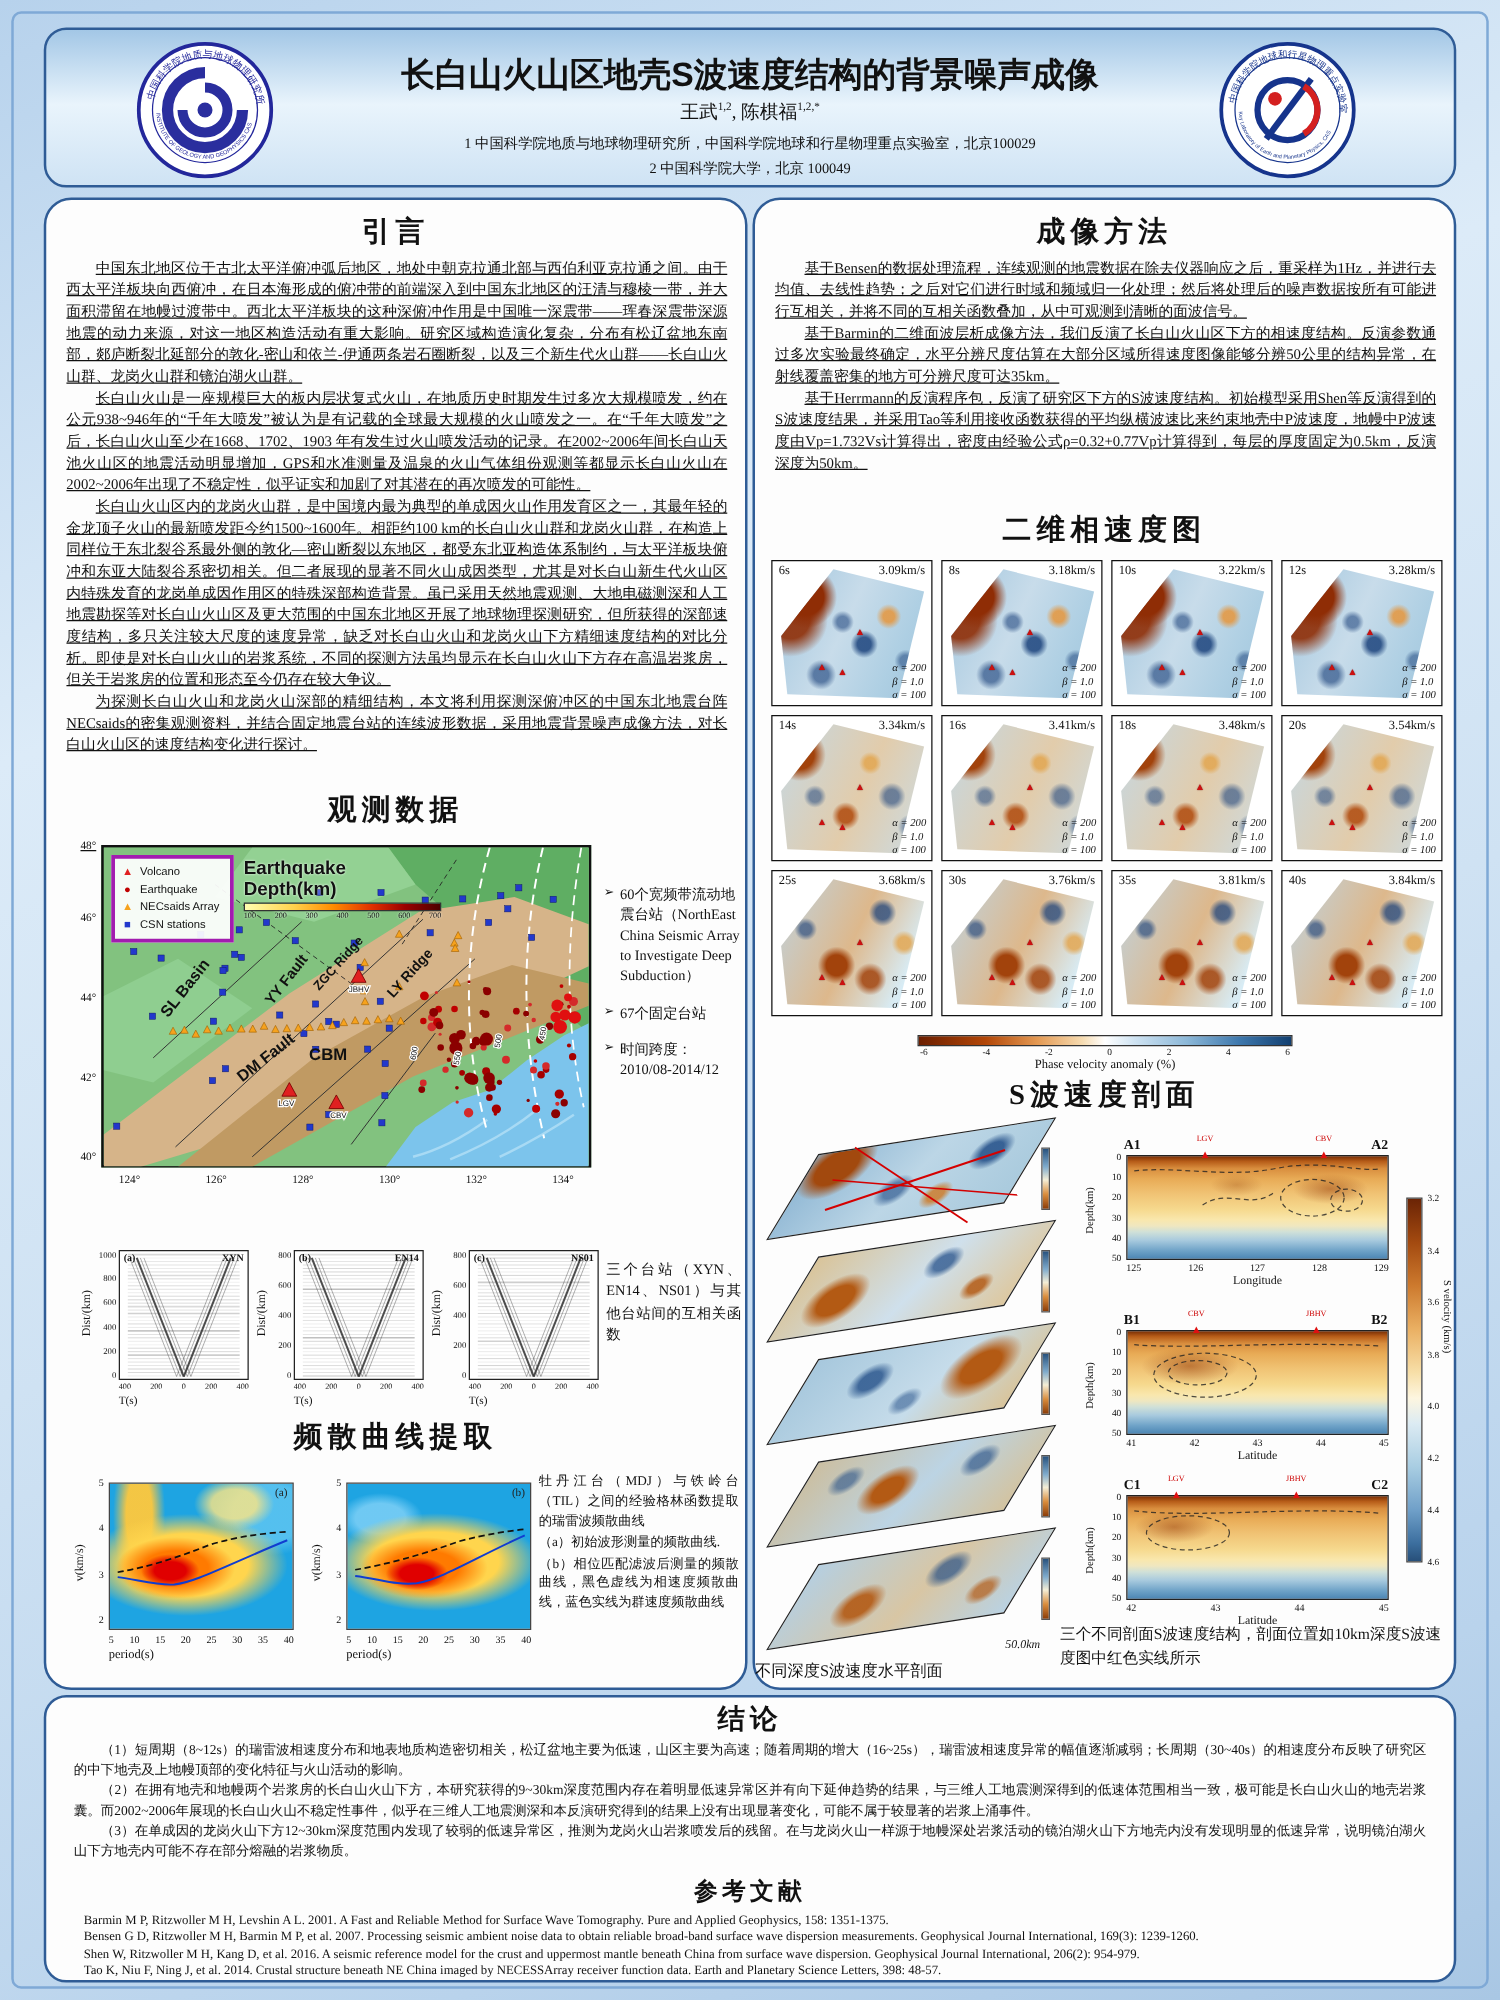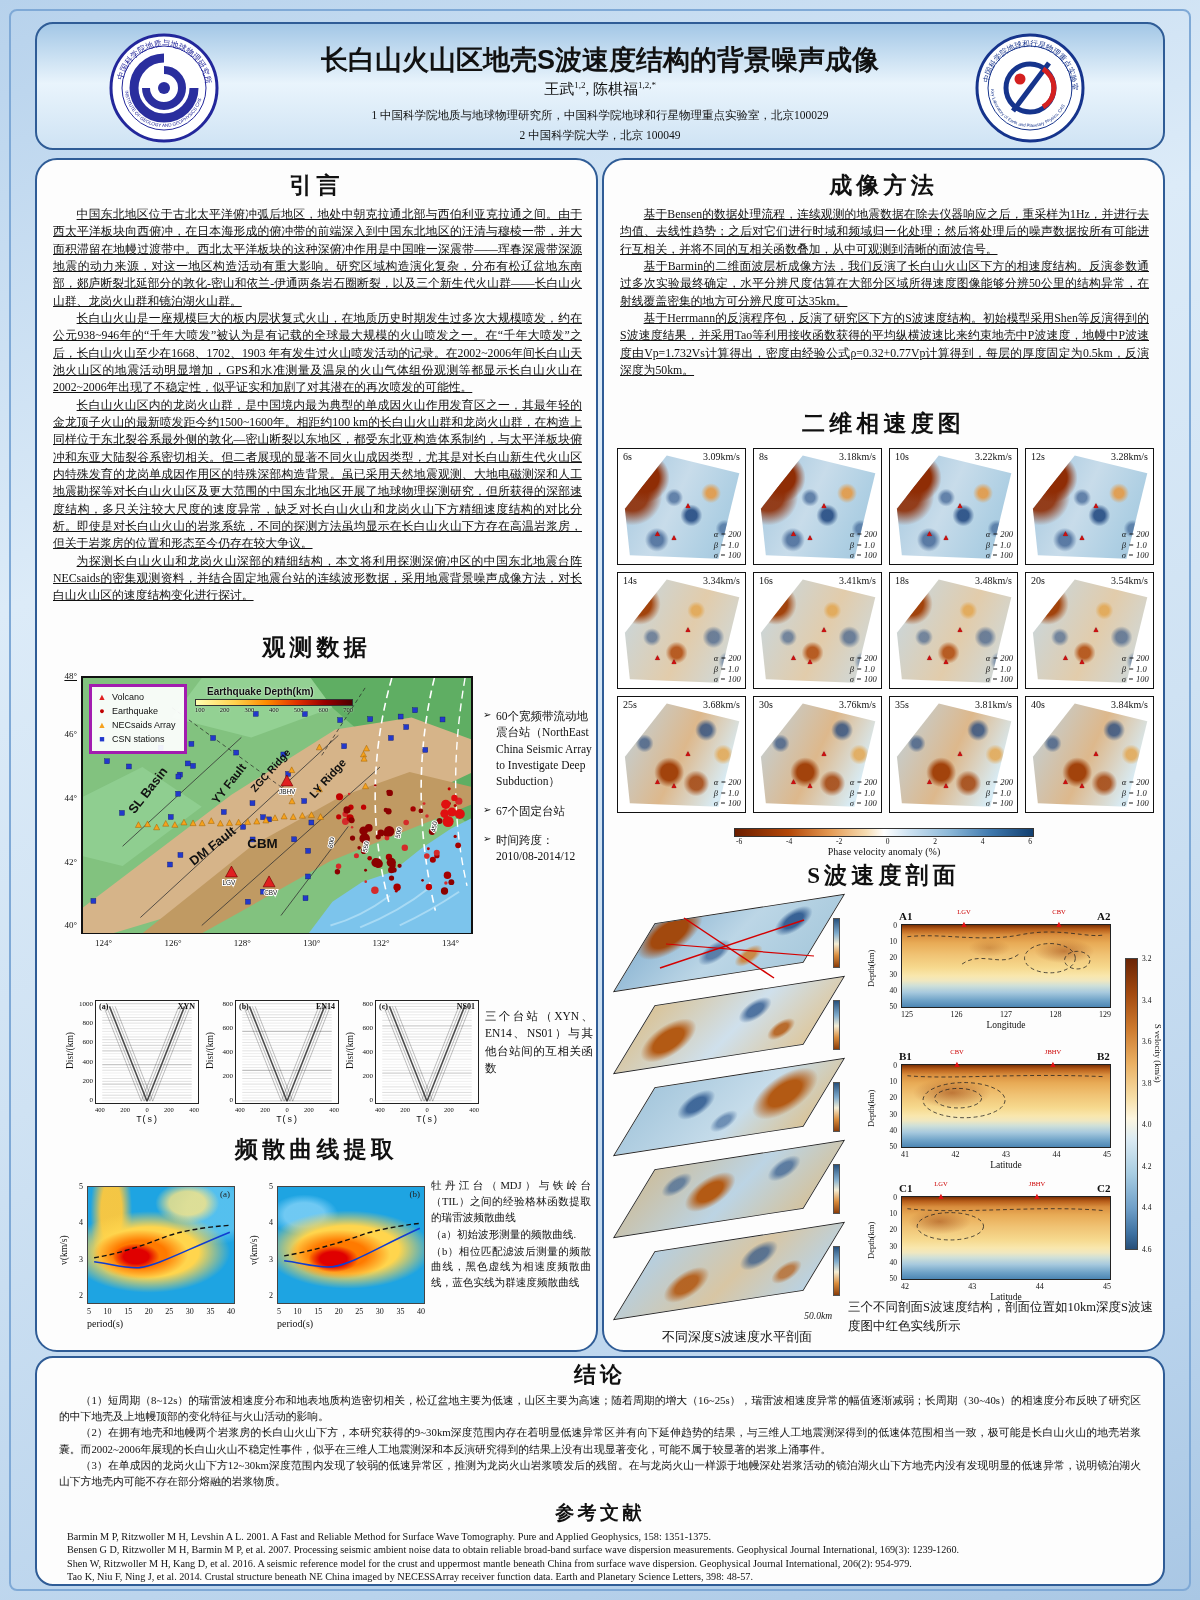--- a/index.html
+++ b/index.html
@@ -35,35 +35,35 @@
 .lat-lab{position:absolute;left:14px;width:26px;text-align:right;font-size:9px;}
 .lon-row{position:absolute;left:44px;top:266px;width:392px;display:flex;justify-content:space-between;padding:0 14px;font-size:9px;}
 .map-legend{position:absolute;left:6px;top:6px;width:98px;background:rgba(255,255,255,.93);border:3px solid #a21caf;padding:4px 5px;z-index:3;}
 .map-legend .lg-row{display:flex;align-items:center;gap:5px;font-size:9px;line-height:1.55;font-family:"Liberation Sans",sans-serif;}
 .lg-sym{width:10px;text-align:center;font-size:9px;line-height:1;}
 .lg-volcano::before{content:"▲";color:#e02020;}
 .lg-quake::before{content:"●";color:#c00000;}
 .lg-nec::before{content:"▲";color:#f6a21d;}
 .lg-csn::before{content:"■";color:#2238cc;}
 .map-cbar{position:absolute;left:112px;top:8px;width:158px;z-index:3;}
-.map-cbar .t{font-size:10px;font-weight:bold;font-family:"Liberation Sans",sans-serif;color:#111;text-shadow:0 0 2px #fff;margin-left:12px;}
+.map-cbar .t{font-size:15px;font-weight:bold;font-family:"Liberation Sans",sans-serif;color:#111;text-shadow:0 0 2px #fff;}
 .map-cbar .bar{height:7px;margin-top:2px;border:1px solid #333;background:linear-gradient(90deg,#ffffb0,#ffd24d 25%,#ff8c00 45%,#e03000 65%,#9b0000 82%,#4d0000 100%);}
 .map-cbar .ticks{display:flex;justify-content:space-between;font-size:6.5px;color:#111;text-shadow:0 0 2px #fff;}
 .obs-bullets{position:absolute;left:446px;top:36px;width:112px;font-size:11.5px;line-height:1.42;}
 .obs-bullets .bullet{position:relative;padding-left:13px;margin-bottom:13px;}
 .obs-bullets .bullet::before{content:"➢";position:absolute;left:0;top:0;font-size:10px;}
 
 .ccf-panel{position:absolute;top:12px;width:132px;height:142px;}
 .ccf-ylabel{left:-2px;top:30px;font-size:9.5px;height:70px;}
 .ccf-yticks{position:absolute;left:8px;top:14px;width:18px;height:104px;display:flex;flex-direction:column;justify-content:space-between;align-items:flex-end;font-size:7px;}
 .ccf-plot{position:absolute;left:28px;top:14px;width:104px;height:104px;border:1px solid #222;background:#fff;overflow:hidden;}
 .ccf-tag{position:absolute;left:3px;top:1px;font-size:8px;font-weight:bold;z-index:2;}
 .ccf-sta{position:absolute;right:3px;top:1px;font-size:8px;font-weight:bold;z-index:2;}
 .ccf-xticks{position:absolute;left:28px;top:120px;width:104px;display:flex;justify-content:space-between;font-size:6.5px;}
-.ccf-xlabel{position:absolute;left:28px;top:129px;width:104px;text-align:center;font-size:9px;font-family:Liberation Mono, monospace;}
+.ccf-xlabel{position:absolute;left:28px;top:129px;width:104px;font-size:9px;}
 .ccf-caption{position:absolute;left:448px;top:34px;width:108px;font-size:11.5px;line-height:1.5;text-align:justify;}
 
 .disp-panel{position:absolute;top:6px;width:178px;height:160px;}
 .disp-ylabel{left:0;top:40px;font-size:9.5px;height:60px;}
 .disp-yticks{position:absolute;left:12px;top:2px;width:12px;height:118px;display:flex;flex-direction:column;justify-content:space-between;align-items:flex-end;font-size:8px;}
 .disp-plot{position:absolute;left:28px;top:6px;width:148px;height:118px;border:1px solid #444;overflow:hidden;}
 .disp-a{background:
  radial-gradient(ellipse 30px 17px at 33% 60%,#e00000 0 42%,rgba(224,0,0,0) 78%),
  radial-gradient(ellipse 58px 30px at 36% 58%,#ff7a00 0 45%,rgba(255,150,0,0) 82%),
  radial-gradient(ellipse 95px 48px at 42% 56%,#ffd54d 0 52%,rgba(255,220,90,0) 85%),
@@ -127,21 +127,21 @@
 .sw-slice{position:absolute;left:22px;width:206px;height:88px;}
 .sw-shape{position:absolute;left:18px;right:18px;top:4px;bottom:14px;transform:skewX(-38deg) rotate(-10deg);border:1px solid #222;}
 .fA{background:radial-gradient(circle 26px at 12% 20%,#a2490e 0 55%,rgba(162,73,14,0) 100%),radial-gradient(circle 15px at 80% 30%,rgba(25,70,130,.8) 0 50%,rgba(25,70,130,0) 100%),radial-gradient(circle 13px at 45% 62%,rgba(25,70,130,.6) 0 50%,rgba(25,70,130,0) 100%),radial-gradient(circle 11px at 66% 76%,rgba(205,125,45,.85) 0 50%,rgba(205,125,45,0) 100%),linear-gradient(110deg,#8fb7d4,#bcd6e6 50%,#a9cadd);}
 .fB{background:radial-gradient(circle 22px at 20% 60%,#b35a14 0 55%,rgba(179,90,20,0) 100%),radial-gradient(circle 13px at 60% 32%,rgba(25,70,130,.7) 0 50%,rgba(25,70,130,0) 100%),radial-gradient(circle 11px at 82% 70%,rgba(179,90,20,.85) 0 50%,rgba(179,90,20,0) 100%),linear-gradient(110deg,#d9c49a,#cfe0ec 55%,#ddc8a0);}
 .fC{background:radial-gradient(circle 26px at 78% 42%,#b35a14 0 50%,rgba(179,90,20,0) 100%),radial-gradient(circle 15px at 30% 38%,rgba(25,70,130,.75) 0 50%,rgba(25,70,130,0) 100%),radial-gradient(circle 11px at 52% 72%,rgba(25,70,130,.5) 0 50%,rgba(25,70,130,0) 100%),linear-gradient(110deg,#a7c8dd,#c6dcea 60%,#d9c49a);}
 .fD{background:radial-gradient(circle 20px at 40% 50%,#b35a14 0 50%,rgba(179,90,20,0) 100%),radial-gradient(circle 13px at 75% 30%,rgba(25,70,130,.6) 0 50%,rgba(25,70,130,0) 100%),radial-gradient(circle 12px at 18% 30%,rgba(25,70,130,.55) 0 50%,rgba(25,70,130,0) 100%),linear-gradient(110deg,#cbbfa2,#bcd4e4 55%,#d3c3a0);}
 .fE{background:radial-gradient(circle 18px at 30% 62%,rgba(179,90,20,.9) 0 50%,rgba(179,90,20,0) 100%),radial-gradient(circle 15px at 62% 32%,rgba(25,70,130,.65) 0 50%,rgba(25,70,130,0) 100%),radial-gradient(circle 12px at 84% 66%,rgba(179,90,20,.7) 0 50%,rgba(179,90,20,0) 100%),linear-gradient(110deg,#b6cfe0,#d8c6a4 55%,#bad2e2);}
 .sw-depth{position:absolute;right:0;bottom:-1px;font-size:9.5px;font-style:italic;}
 .sw-mini{position:absolute;right:-8px;top:14px;width:7px;height:50px;border:1px solid #555;background:linear-gradient(180deg,#27517d,#7fabcc 30%,#f4eed6 52%,#d98c3c 76%,#8a3c08);}
 .sw-xlines{position:absolute;inset:0;z-index:2;}
-.sw-stack-caption{position:absolute;left:0;top:428px;width:266px;text-align:center;font-size:13px;}
+.sw-stack-caption{position:absolute;left:0;top:428px;width:266px;font-size:13px;}
 .sw-profs{position:absolute;left:265px;top:24px;width:292px;height:420px;}
 .sw-prof{position:absolute;left:0;width:250px;height:126px;}
 .swp-a{top:0;} .swp-b{top:140px;} .swp-c{top:272px;}
 .sw-corner{position:absolute;top:-14px;font-size:11px;font-weight:bold;}
 .sw-corner.l{left:30px;} .sw-corner.r{left:228px;}
 .sw-mk{position:absolute;top:-15px;z-index:3;text-align:center;width:30px;margin-left:-15px;line-height:.9;}
 .sw-mk b{display:block;font-size:6.5px;color:#c00;font-weight:normal;}
 .sw-mk::after{content:"▲";font-size:9px;color:#e01010;}
 .sw-ylabel{left:-3px;top:14px;font-size:8.5px;height:60px;}
 .sw-yticks{position:absolute;left:12px;top:-3px;width:16px;height:90px;display:flex;flex-direction:column;justify-content:space-between;align-items:flex-end;font-size:7.5px;}

